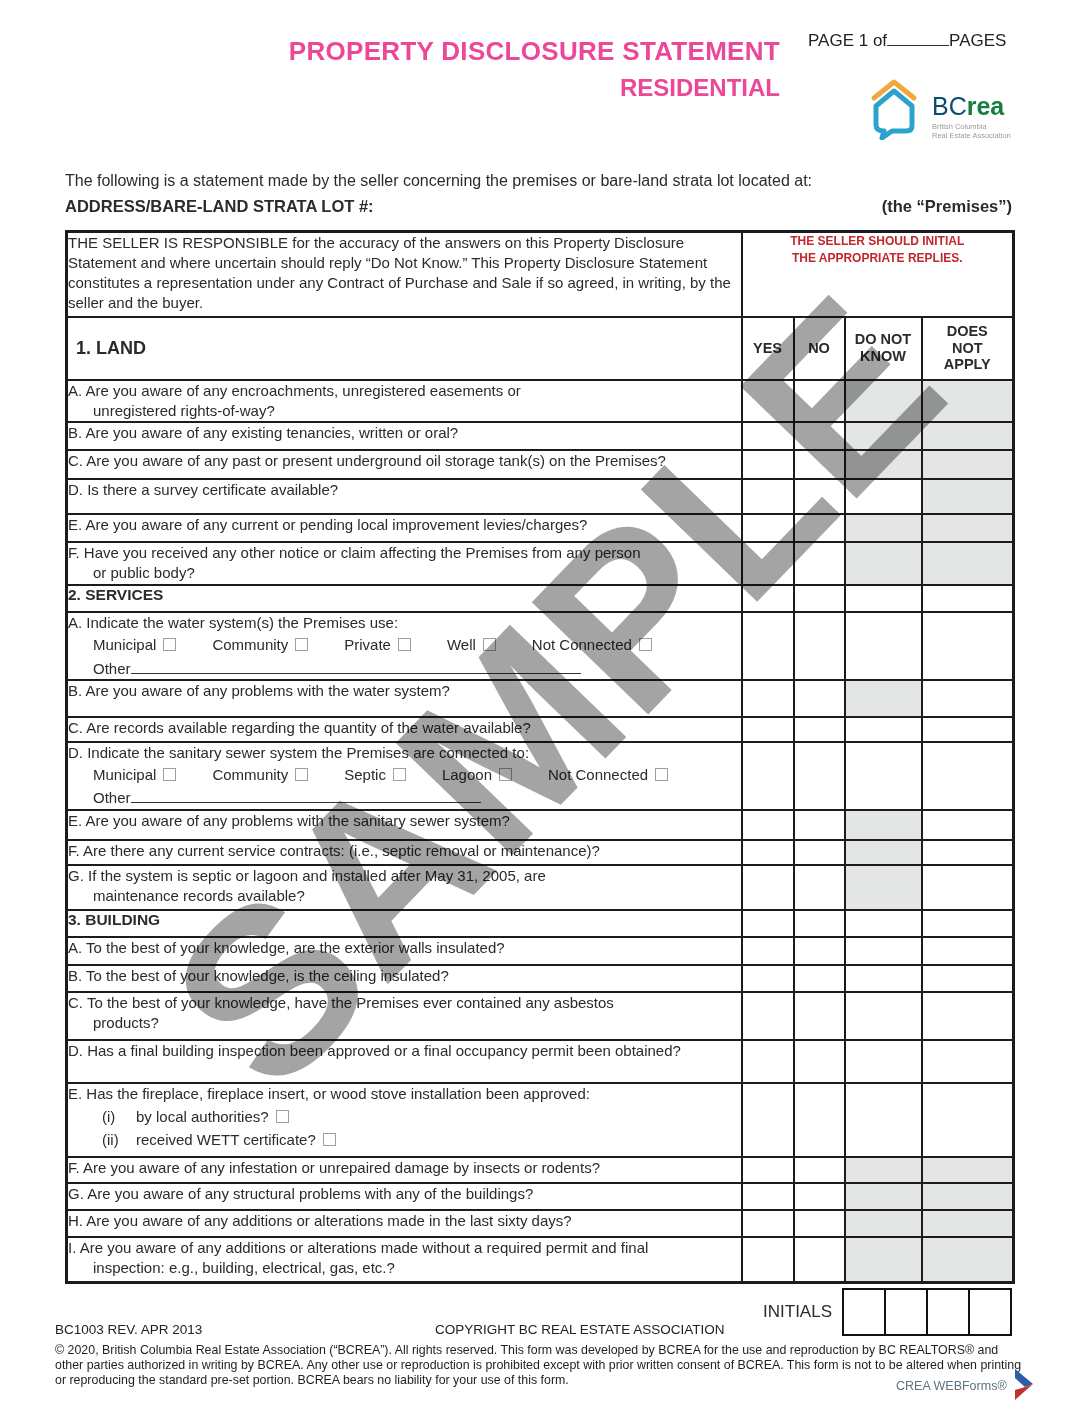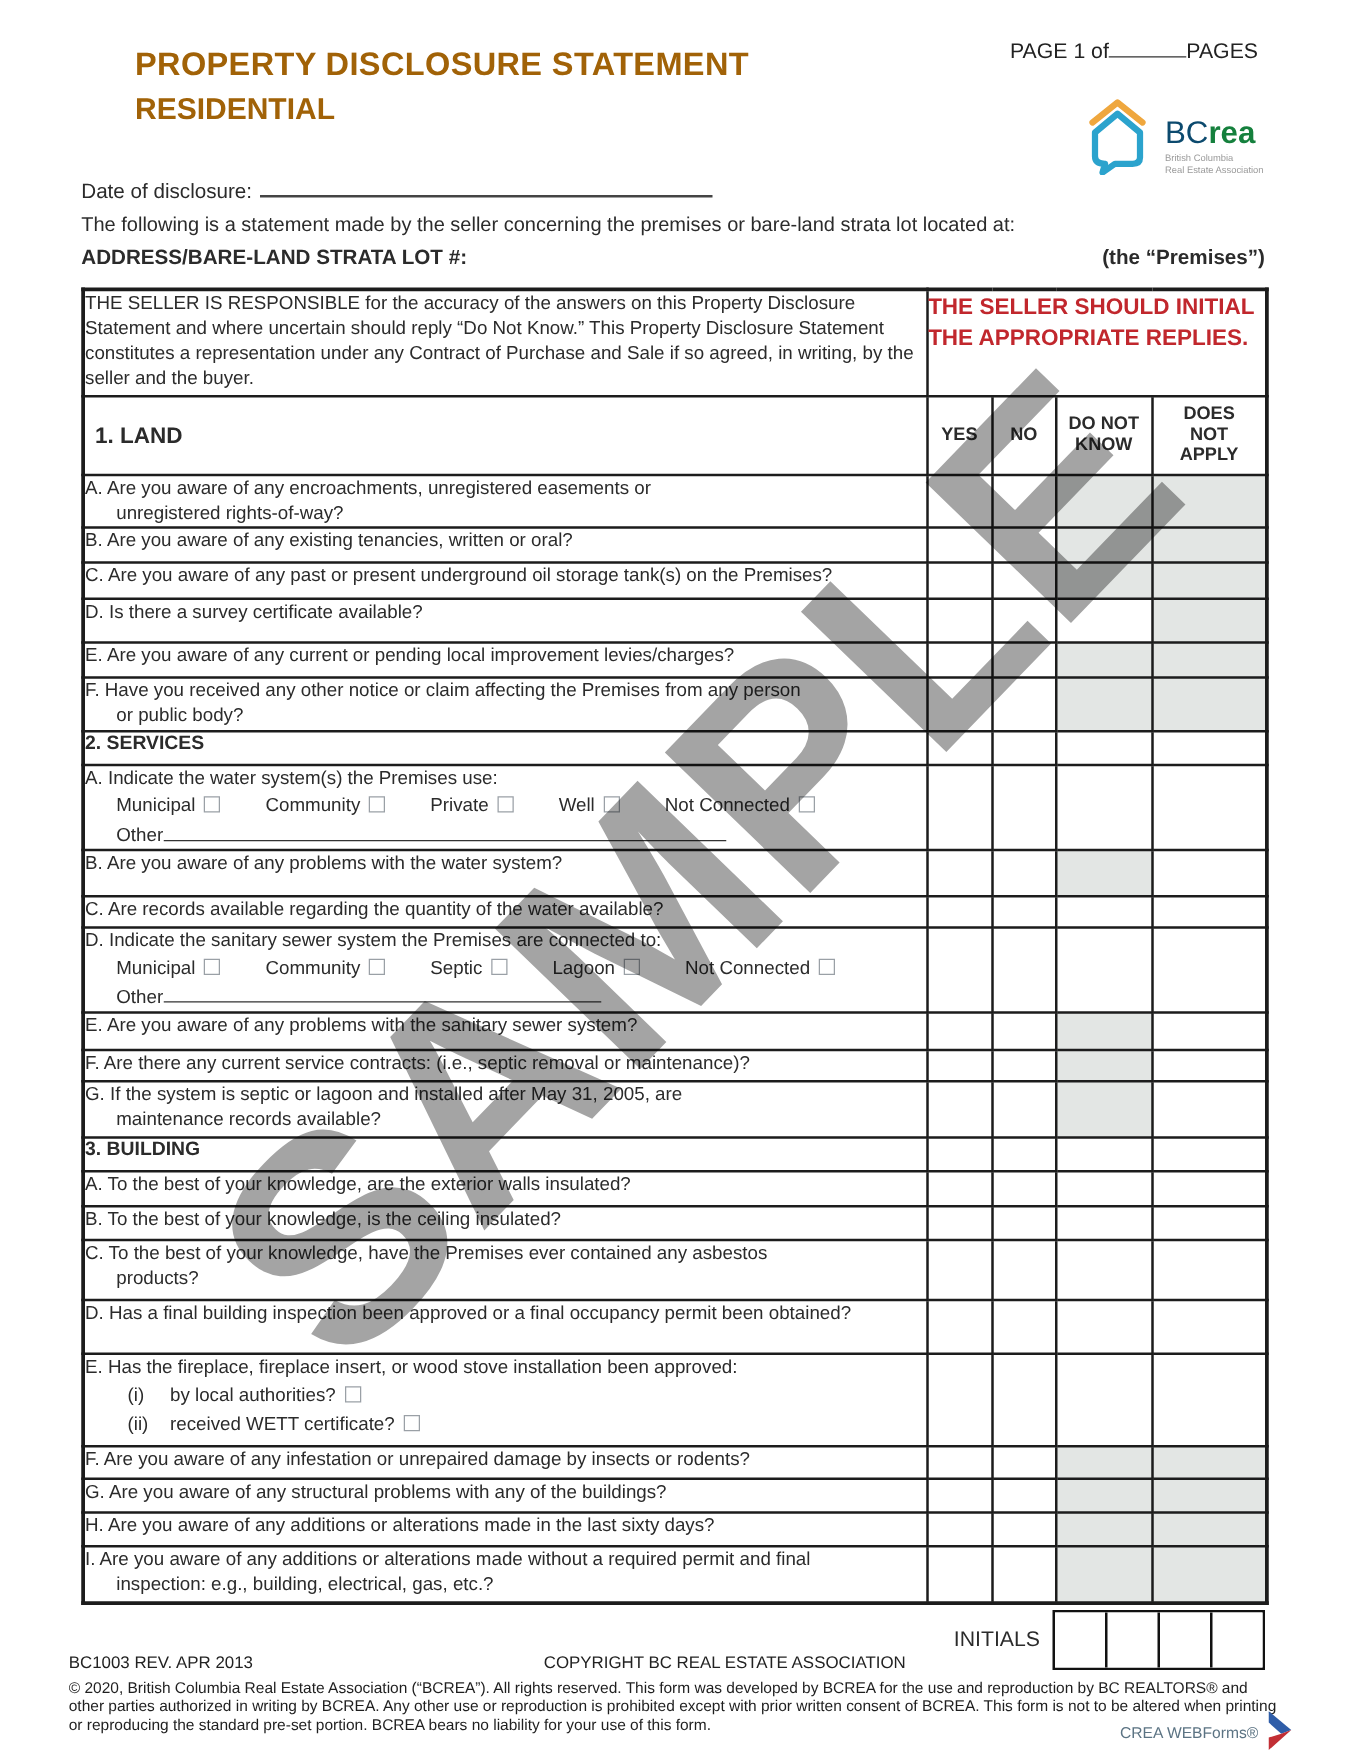--- a/index.html
+++ b/index.html
@@ -1,21 +1,21 @@
 <!DOCTYPE html>
 <html><head>
 <meta charset="utf-8">
 <style>
   html,body{margin:0;padding:0;background:#fff;}
   .page{position:relative;width:1080px;height:1404px;background:#fff;overflow:hidden;
         font-family:"Liberation Sans",sans-serif;color:#2b2b2b;}
 
   
-  .title-block{position:absolute;top:36px;left:108px;width:672px;text-align:left;
-               font-weight:bold;color:#a16207;}
+  .title-block{position:absolute;top:36px;left:108px;width:672px;text-align:right;
+               font-weight:bold;color:#ec4899;}
   .title-block .t1{font-size:26px;letter-spacing:.3px;}
   .title-block .t2{font-size:24px;margin-top:7px;}
   .page-of{position:absolute;top:31px;left:808px;font-size:17px;color:#222;}
   .page-of .blank{display:inline-block;width:62px;border-bottom:1.6px solid #333;height:14px;}
 
   .logo{position:absolute;top:76px;left:862px;display:flex;align-items:flex-start;}
   .logo-txt{margin-left:6px;margin-top:18px;line-height:1;}
   .logo-brand{font-size:25px;line-height:1;}
   .logo-brand .bc{color:#0c4a6e;}
   .logo-brand .rea{color:#15803d;font-weight:bold;}
@@ -36,22 +36,22 @@
   td.q{padding:3px 8px 3px 20px;line-height:1.35;}
   .l2{padding-left:25px;}
   td.sec-title{font-weight:bold;padding:4px 8px;font-size:15.5px;}
   tr.colhead td{font-weight:bold;text-align:center;vertical-align:middle;
                 font-size:14.5px;line-height:1.15;}
   tr.colhead td.first{text-align:left;padding-left:8px;font-size:18px;}
   td.sh{background:#e3e6e4;}
   td.ans{cursor:pointer;}
 
   .infoleft{padding:6px 10px;line-height:1.33;font-size:15px;}
-  .infored{color:#c1272d;font-weight:bold;vertical-align:middle;
-           font-size:18px;line-height:1.4;}
+  .infored{color:#c1272d;font-weight:bold;text-align:center;vertical-align:middle;
+           font-size:12px;line-height:1.4;}
 
   .optrow{display:flex;gap:36px;padding-left:25px;margin-top:2px;}
   .opt{white-space:nowrap;}
   .cb{display:inline-block;width:11px;height:11px;border:1.6px solid #9aa0a6;
       margin-left:7px;vertical-align:-1px;background:#fff;}
   .otherline{padding-left:25px;margin-top:3px;}
   .fill{display:inline-block;border-bottom:1.8px solid #333;height:13px;}
   .w450{width:450px;} .w350{width:350px;}
   .subitem{padding-left:34px;margin-top:3px;}
   .subnum{display:inline-block;width:34px;}
@@ -100,23 +100,20 @@
     </svg>
     <div class="logo-txt">
       <div class="logo-brand"><span class="bc">BC</span><span class="rea">rea</span></div>
       <div class="logo-sub">
         <div>British Columbia</div>
         <div>Real Estate Association</div>
       </div>
     </div>
   </div>
 
-  <div class="date-line">
-    <span>Date of disclosure:</span><span class="blank"></span>
-  </div>
   <div class="statement">The following is a statement made by the seller concerning the premises or bare-land strata lot located at:</div>
   <div class="addr-row">
     <span>ADDRESS/BARE-LAND STRATA LOT #:</span>
     <span>(the “Premises”)</span>
   </div>
 
   <table class="pds">
     <colgroup>
         <col style="width:675px">
         <col style="width:52px">

